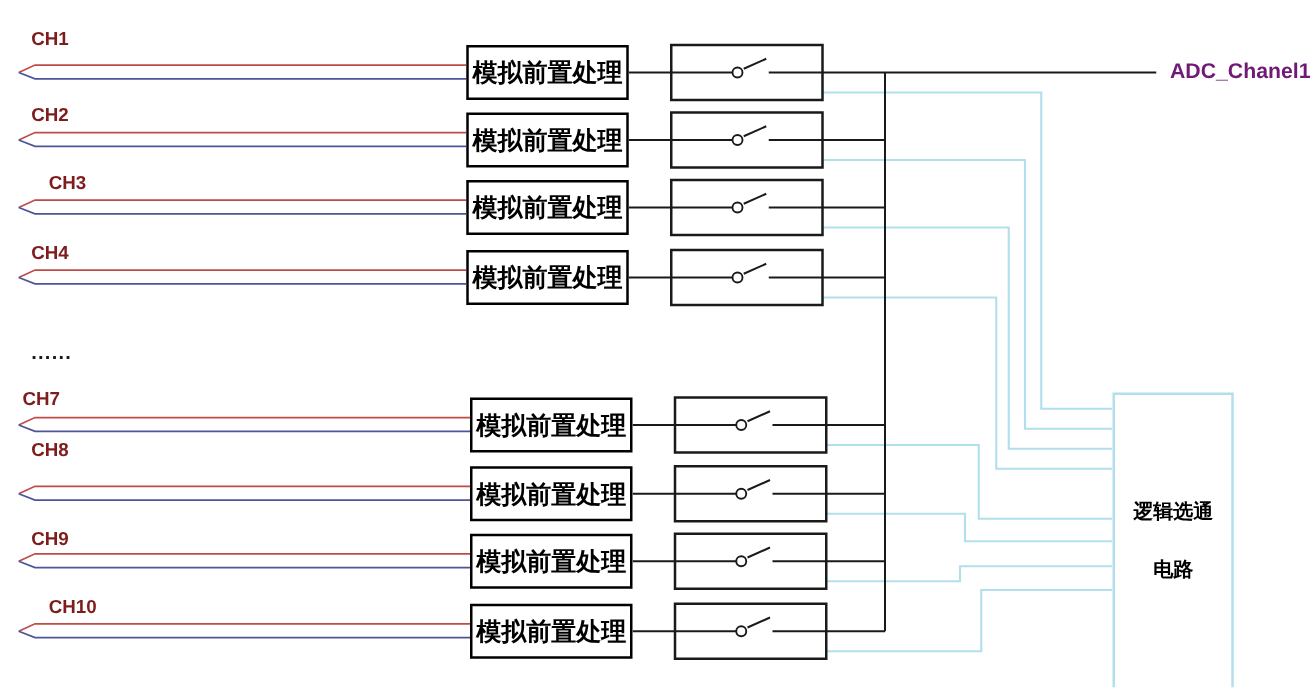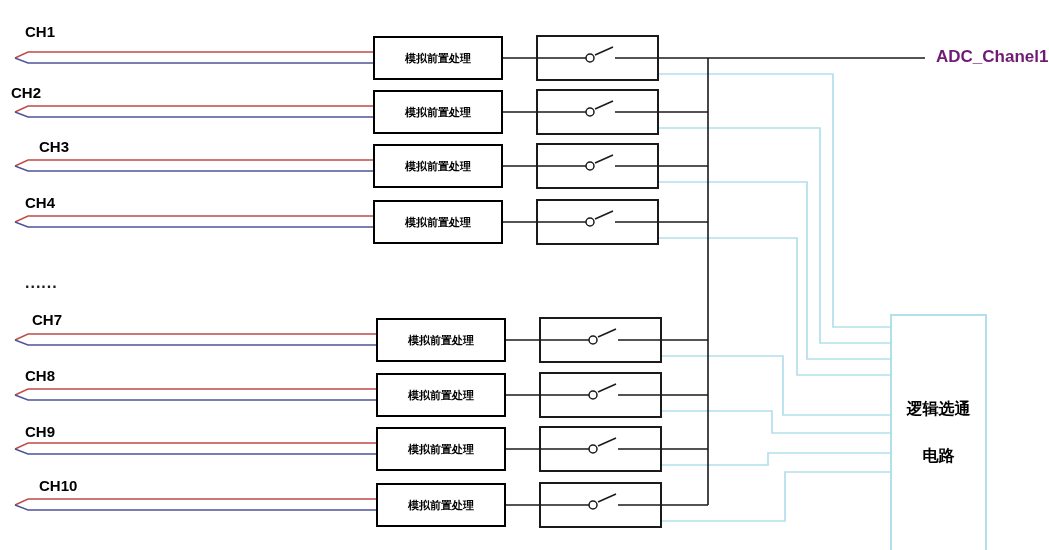--- a/index.html
+++ b/index.html
@@ -6,25 +6,25 @@
   .stage{position:relative;width:1049px;height:550px;background:#fff;
          font-family:"Liberation Sans","DejaVu Sans",sans-serif;overflow:hidden;}
   svg.wires{position:absolute;left:0;top:0;}
   svg.wires path{fill:none;}
   .k{stroke:var(--wire-black,#1a1a1a);stroke-width:1.6;}
   .r{stroke:var(--signal-red,#bf4b48);stroke-width:1.4;}
   .b{stroke:var(--signal-blue,#4d5499);stroke-width:1.4;}
   .c{stroke:var(--control-cyan,#b2dfec);stroke-width:1.7;}
   .swrect{fill:#ffffff;stroke:var(--wire-black,#1a1a1a);stroke-width:2;}
   .swcirc{fill:#ffffff;stroke:var(--wire-black,#1a1a1a);stroke-width:1.5;}
-  .chlabel{position:absolute;font-size:15px;font-weight:bold;color:#000000;line-height:15px;}
+  .chlabel{position:absolute;font-size:15px;font-weight:bold;color:#7f1d1d;line-height:15px;}
   .dots{position:absolute;font-size:16px;font-weight:bold;color:#1a1a1a;line-height:14px;letter-spacing:1px;}
   .prebox{position:absolute;width:130px;height:44px;box-sizing:border-box;border:2px solid #000;
           background:#fff;display:flex;align-items:center;justify-content:center;
-          font-size:11px;font-weight:bold;color:#000;white-space:nowrap;}
+          font-size:20px;font-weight:bold;color:#000;white-space:nowrap;}
   .adclabel{position:absolute;font-size:17px;font-weight:bold;color:#701a75;white-space:nowrap;}
   .logicbox{position:absolute;left:890px;top:314px;width:97px;height:260px;box-sizing:border-box;
             border:2px solid var(--control-cyan,#b2dfec);background:#fff;
             display:flex;flex-direction:column;align-items:center;justify-content:center;
             padding-bottom:22px;gap:26px;font-size:16px;font-weight:bold;color:#000;}
 </style>
 </head>
 <body>
 
 <div class="stage">
@@ -148,26 +148,26 @@
       <path class="k" d="M540,505 H589"></path>
       <circle class="swcirc" cx="593" cy="505" r="4"></circle>
       <path class="k" d="M598,502 L616,494"></path>
       <path class="k" d="M618,505 H661"></path>
     </g>
 
     <path class="k" d="M708,58 V505"></path>
   </svg>
 
   <div class="chlabel" style="left:25px;top:24px">CH1</div>
-  <div class="chlabel" style="left:11px;top:85px">CH2</div>
+  <div class="chlabel" style="left:25px;top:85px">CH2</div>
   <div class="chlabel" style="left:39px;top:139px">CH3</div>
   <div class="chlabel" style="left:25px;top:195px">CH4</div>
   <div class="dots" style="left:25px;top:276px">......</div>
-  <div class="chlabel" style="left:32px;top:312px">CH7</div>
-  <div class="chlabel" style="left:25px;top:368px">CH8</div>
+  <div class="chlabel" style="left:18px;top:312px">CH7</div>
+  <div class="chlabel" style="left:25px;top:353px">CH8</div>
   <div class="chlabel" style="left:25px;top:424px">CH9</div>
   <div class="chlabel" style="left:39px;top:478px">CH10</div>
 
   <div class="prebox" style="left:373px;top:36px">模拟前置处理</div>
   <div class="prebox" style="left:373px;top:90px">模拟前置处理</div>
   <div class="prebox" style="left:373px;top:144px">模拟前置处理</div>
   <div class="prebox" style="left:373px;top:200px">模拟前置处理</div>
   <div class="prebox" style="left:376px;top:318px">模拟前置处理</div>
   <div class="prebox" style="left:376px;top:373px">模拟前置处理</div>
   <div class="prebox" style="left:376px;top:427px">模拟前置处理</div>

